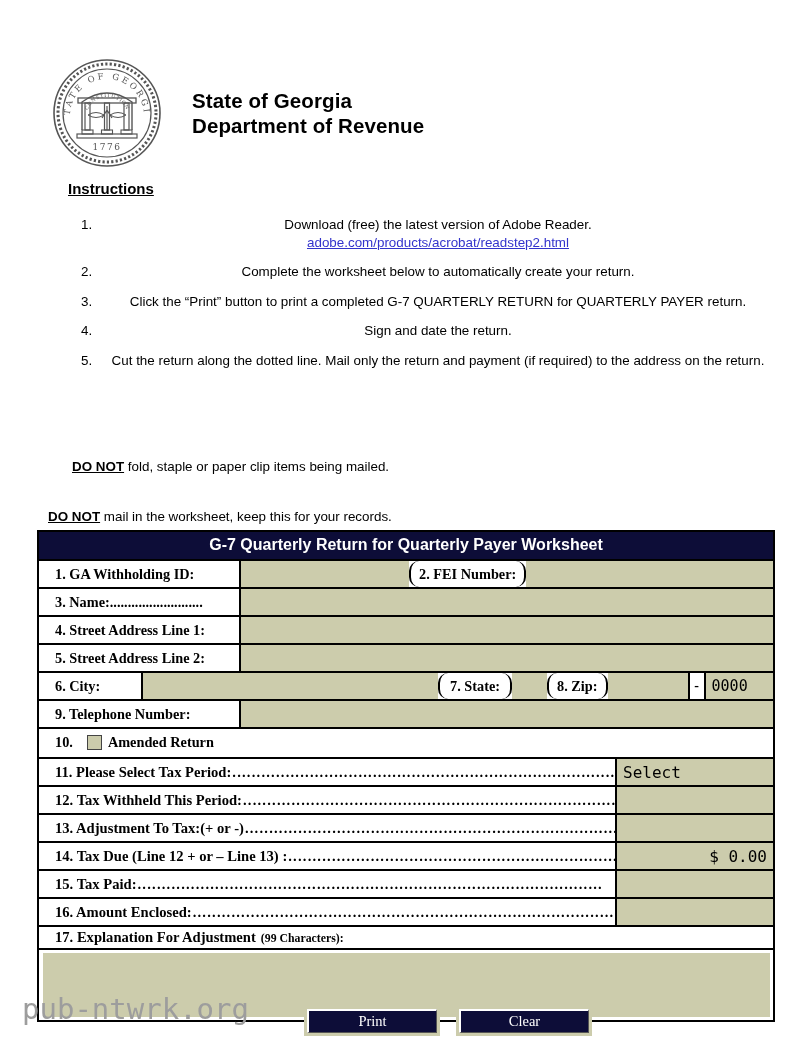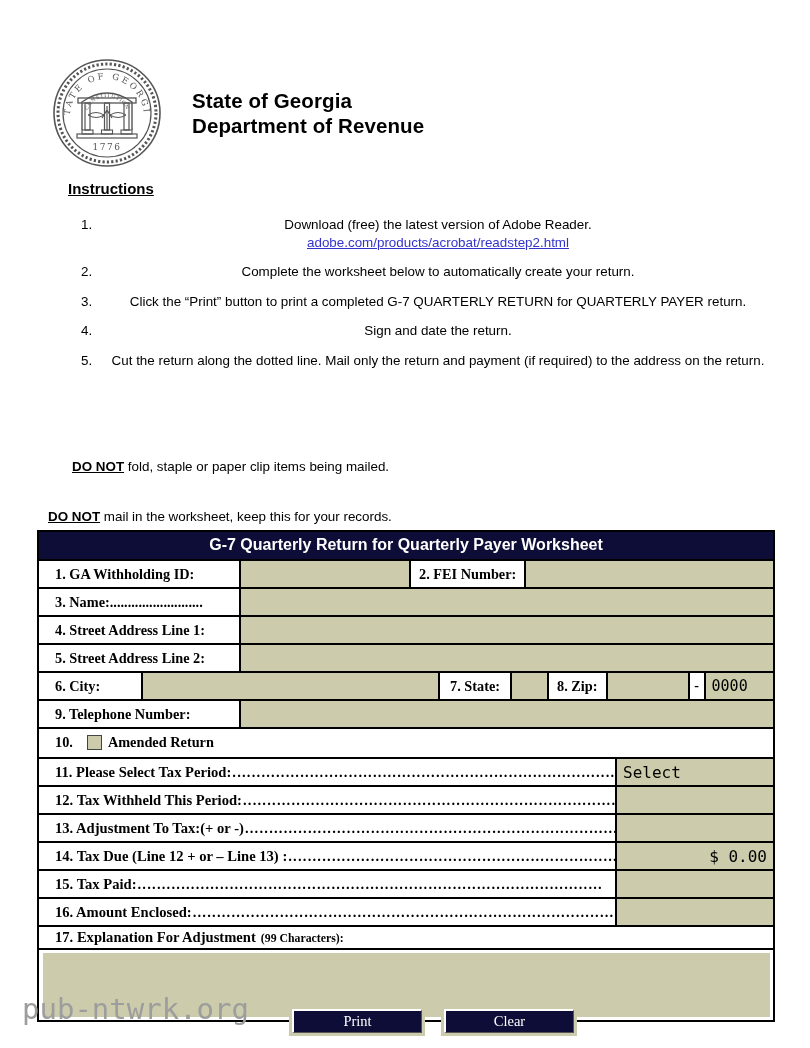--- a/index.html
+++ b/index.html
@@ -139,20 +139,21 @@
   }
   .fld.noleft { border-left: none; }
 
   
   .w-lbl1 { width: 202px; border-right: 2px solid #000; }
   .w-grow { flex: 1; }
 
   .sep-lbl {
     border-left: 2px solid #000;
     border-right: 2px solid #000;
+    border-radius: 10px;
   }
 
   
   .taxlbl {
     width: 578px;
     border-right: 2px solid #000;
     font-family: "Liberation Serif", serif;
     font-weight: bold;
     font-size: 14.6px;
     line-height: 24px;
@@ -237,21 +238,21 @@
     align-items: center;
     justify-content: center;
     font-family: "Liberation Serif", serif;
     font-weight: bold;
     font-size: 14px;
   }
 
   
   .btn-bar {
     position: absolute;
-    left: 289px;
+    left: 304px;
     top: 1006px;
     display: flex;
     gap: 16px;
   }
   .btn {
     width: 136px;
     height: 30px;
     background: #ccccac;
     padding: 3px;
     box-sizing: border-box;

